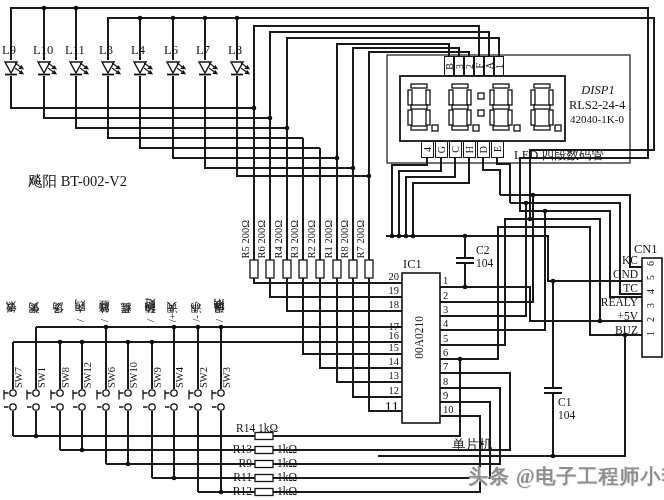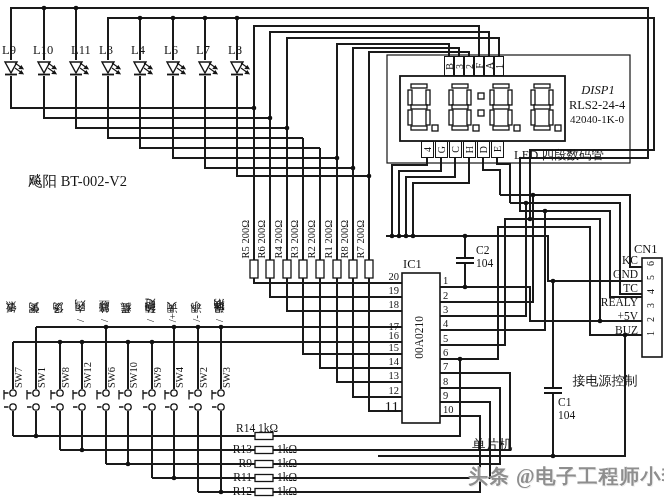--- a/index.html
+++ b/index.html
@@ -328,21 +328,21 @@
         <rect x="555" y="125" width="6" height="6"></rect>
         <rect x="478" y="93" width="6" height="6"></rect>
         <rect x="478" y="110" width="6" height="6"></rect>
       </g>
     </svg>
 
   <span class="lbl" style="left:28px;top:174px;font-size:14.5px;">飚阳 BT-002-V2</span>
 
   <span class="lbl" style="left:2px;top:44px;font-size:12.5px;">L9</span>
   <span class="lbl" style="left:33px;top:44px;font-size:12.5px;">L10</span>
-  <span class="lbl" style="left:71px;top:44px;font-size:12.5px;">L11</span>
+  <span class="lbl" style="left:65px;top:44px;font-size:12.5px;">L11</span>
   <span class="lbl" style="left:99px;top:44px;font-size:12.5px;">L3</span>
   <span class="lbl" style="left:131px;top:44px;font-size:12.5px;">L4</span>
   <span class="lbl" style="left:164px;top:44px;font-size:12.5px;">L6</span>
   <span class="lbl" style="left:196px;top:44px;font-size:12.5px;">L7</span>
   <span class="lbl" style="left:228px;top:44px;font-size:12.5px;">L8</span>
 
   <span class="lbl c" style="left:566px;top:84px;width:64px;font-size:12.5px;font-style:italic;">DISP1</span>
   <span class="lbl c" style="left:562px;top:99px;width:70px;font-size:12.5px;">RLS2-24-4</span>
   <span class="lbl c" style="left:560px;top:114px;width:74px;font-size:11px;">42040-1K-0</span>
   <span class="lbl" style="left:514px;top:149px;font-size:12.5px;">LED 四段数码管</span>
@@ -389,21 +389,21 @@
   <span class="lbl v" style="left:257px;bottom:242px;font-size:10.5px;">R6 200Ω</span>
   <span class="lbl v" style="left:274px;bottom:242px;font-size:10.5px;">R4 200Ω</span>
   <span class="lbl v" style="left:290px;bottom:242px;font-size:10.5px;">R3 200Ω</span>
   <span class="lbl v" style="left:307px;bottom:242px;font-size:10.5px;">R2 200Ω</span>
   <span class="lbl v" style="left:324px;bottom:242px;font-size:10.5px;">R1 200Ω</span>
   <span class="lbl v" style="left:340px;bottom:242px;font-size:10.5px;">R8 200Ω</span>
   <span class="lbl v" style="left:356px;bottom:242px;font-size:10.5px;">R7 200Ω</span>
 
   <span class="lbl" style="left:403px;top:258px;font-size:12.5px;">IC1</span>
   <span class="lbl v" style="left:414px;top:316px;font-size:11.5px;">00A0210</span>
-  <span class="lbl" style="left:452px;top:438px;font-size:13.5px;margin-left:20px;">单片机</span>
+  <span class="lbl" style="left:452px;top:438px;font-size:13.5px;">单片机</span>
 
   <span class="lbl r" style="left:383px;top:272px;width:16px;font-size:10.5px;">20</span>
   <span class="lbl r" style="left:383px;top:286px;width:16px;font-size:10.5px;">19</span>
   <span class="lbl r" style="left:383px;top:300px;width:16px;font-size:10.5px;">18</span>
   <span class="lbl r" style="left:383px;top:316px;width:16px;font-size:10.5px;margin-top:6px;">17</span>
   <span class="lbl r" style="left:383px;top:331px;width:16px;font-size:10.5px;">16</span>
   <span class="lbl r" style="left:383px;top:343px;width:16px;font-size:10.5px;">15</span>
   <span class="lbl r" style="left:383px;top:357px;width:16px;font-size:10.5px;">14</span>
   <span class="lbl r" style="left:383px;top:371px;width:16px;font-size:10.5px;">13</span>
   <span class="lbl r" style="left:383px;top:386px;width:16px;font-size:10.5px;">12</span>
@@ -431,21 +431,20 @@
   <span class="lbl r" style="left:556px;top:283px;width:82px;font-size:11.5px;">TC</span>
   <span class="lbl r" style="left:556px;top:297px;width:82px;font-size:11.5px;">REALY</span>
   <span class="lbl r" style="left:556px;top:311px;width:82px;font-size:11.5px;">+5V</span>
   <span class="lbl r" style="left:556px;top:325px;width:82px;font-size:11.5px;">BUZ</span>
   <span class="lbl v" style="left:646px;top:261px;font-size:10px;">6</span>
   <span class="lbl v" style="left:646px;top:275px;font-size:10px;">5</span>
   <span class="lbl v" style="left:646px;top:289px;font-size:10px;">4</span>
   <span class="lbl v" style="left:646px;top:303px;font-size:10px;">3</span>
   <span class="lbl v" style="left:646px;top:317px;font-size:10px;">2</span>
   <span class="lbl v" style="left:646px;top:331px;font-size:10px;">1</span>
-  <span class="lbl c" style="left:548px;top:374px;width:114px;font-size:13px;">接电源控制</span>
 
   <span class="lbl v" style="left:6px;bottom:178px;font-size:11px;">煮饭</span>
   <span class="lbl v" style="left:29px;bottom:178px;font-size:11px;">煲粥</span>
   <span class="lbl v" style="left:53px;bottom:178px;font-size:11px;">煲汤</span>
   <span class="lbl v" style="left:75px;bottom:178px;font-size:11px;">肉/鸡</span>
   <span class="lbl v" style="left:99px;bottom:178px;font-size:11px;">蹄筋/豆</span>
   <span class="lbl v" style="left:121px;bottom:178px;font-size:11px;">蛋糕</span>
   <span class="lbl v" style="left:145px;bottom:178px;font-size:11px;">预约/定时</span>
   <span class="lbl v" style="left:167px;bottom:178px;font-size:11px;">调大/+</span>
   <span class="lbl v" style="left:191px;bottom:178px;font-size:11px;">调小/-</span>

